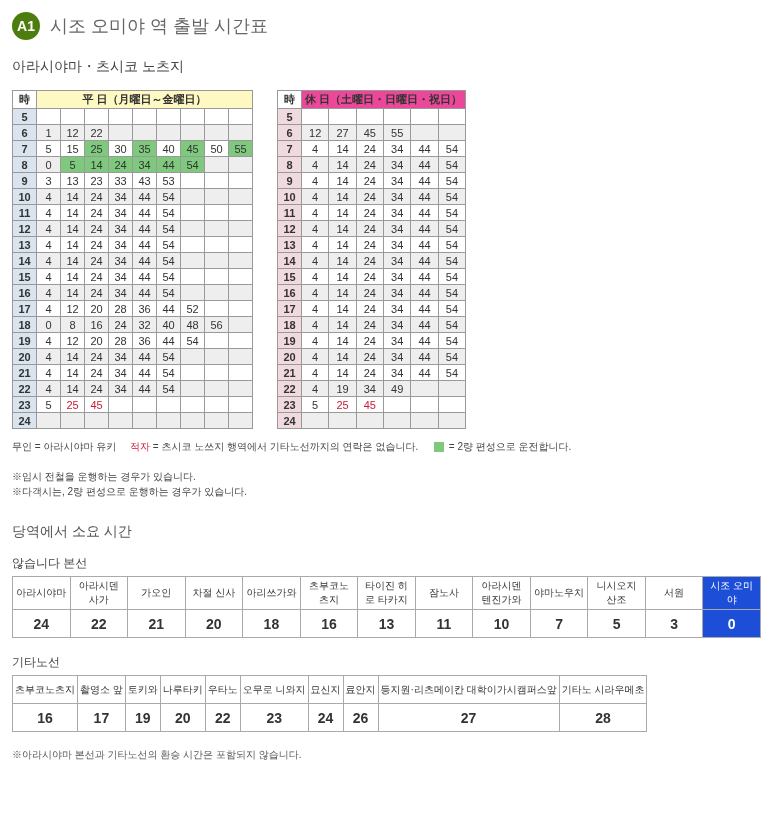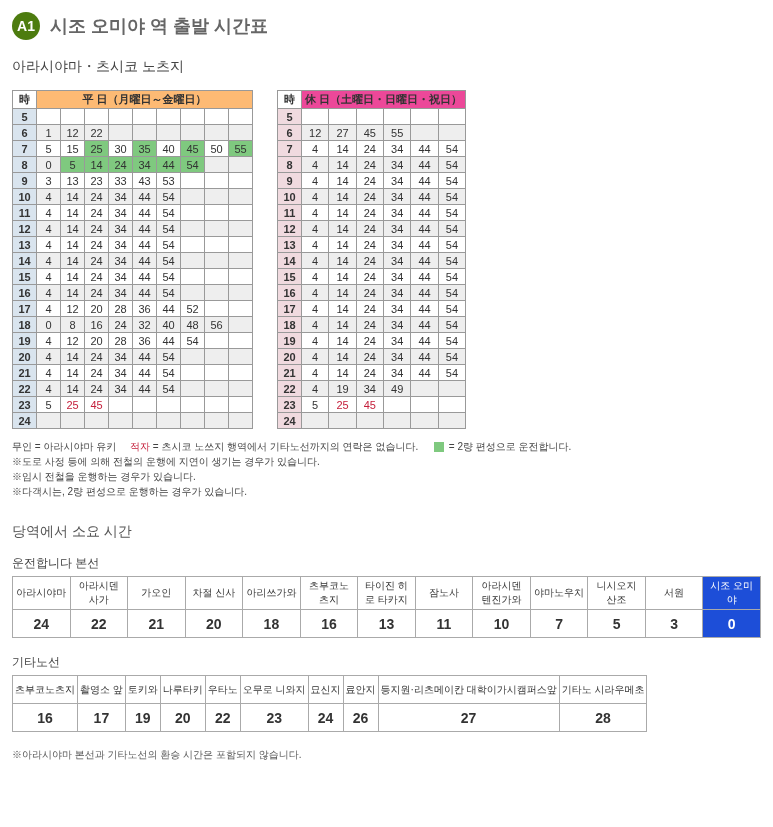--- a/index.html
+++ b/index.html
@@ -1,24 +1,24 @@
 <!DOCTYPE html>
 <html><head>
 <meta charset="utf-8">
 <style>
 * { box-sizing: border-box; margin: 0; padding: 0; }
 body { font-family: "Malgun Gothic", "Helvetica Neue", Arial, sans-serif; font-size: 12px; color: #333; padding: 12px; width: 773px; }
 .header { display: flex; align-items: center; gap: 10px; margin-bottom: 18px; }
 .badge { background: #4d7c0f; color: #fff; font-weight: bold; border-radius: 50%; width: 28px; height: 28px; display: inline-flex; align-items: center; justify-content: center; font-size: 14px; }
-.title { font-size: 18px; color: #666; font-weight: 700; }
+.title { font-size: 18px; color: #666; font-weight: 400; }
 .subtitle { font-size: 14px; color: #444; margin-bottom: 14px; }
 .tables-wrap { display: flex; gap: 24px; margin-bottom: 10px; }
 .sched-table { border-collapse: collapse; font-size: 11px; }
 .sched-table td, .sched-table th { border: 1px solid #999; padding: 1px 3px; text-align: center; min-width: 24px; height: 16px; }
-.sched-table th.hdr-wd { background: #fdba74; font-weight: bold; }
+.sched-table th.hdr-wd { background: #fef9c3; font-weight: bold; }
 .sched-table th.hdr-we { background: #ec4899; font-weight: bold; }
 .sched-table td.hour { background: #dedede; font-weight: bold; width: 24px; }
 .sched-table tr.even td.min { background: #eee; }
 .sched-table tr.odd td.min { background: #fff; }
 .weektbl td.hour { background: #d9e4ee; }
 .wkndtbl td.hour { background: #f0dadf; }
 .green { background: #7fc97f !important; }
 .red-txt { color: #c41e3a; }
 .legend { font-size: 10px; line-height: 1.5; color: #444; margin-bottom: 24px; }
 .legend .greenbox { display: inline-block; width: 10px; height: 10px; background: #7fc97f; vertical-align: middle; margin: 0 2px; }
@@ -480,28 +480,28 @@
       </tbody>
     </table>
 </div>
 
 <div class="legend">
   <span>무인 = 아라시야마 유키</span>
   &nbsp;&nbsp;&nbsp;
   <span class="red-txt">적자</span><span> = 츠시코 노쓰지 행역에서 기타노선까지의 연락은 없습니다.</span>
   &nbsp;&nbsp;&nbsp;
   <span class="greenbox"></span><span> = 2량 편성으로 운전합니다.</span><br>
-  <span>※도로 사정 등에 의해 전철의 운행에 지연이 생기는 경우가 있습니다.</span><br>
+  <br>
   <span>※임시 전철을 운행하는 경우가 있습니다.</span><br>
   <span>※다객시는, 2량 편성으로 운행하는 경우가 있습니다.</span>
 </div>
 
 <div class="section-h">당역에서 소요 시간</div>
 
-<div class="line-name">운전합니다 본선</div>
+<div class="line-name">않습니다 본선</div>
 <table class="dur-table" id="dur-main">
     <tbody>
       <tr>
         <th>아라시야마</th>
         <th>아라시덴 사가</th>
         <th>가오인</th>
         <th>차절 신사</th>
         <th>아리쓰가와</th>
         <th>츠부코노 츠지</th>
         <th>타이진 히로 타카지</th>

